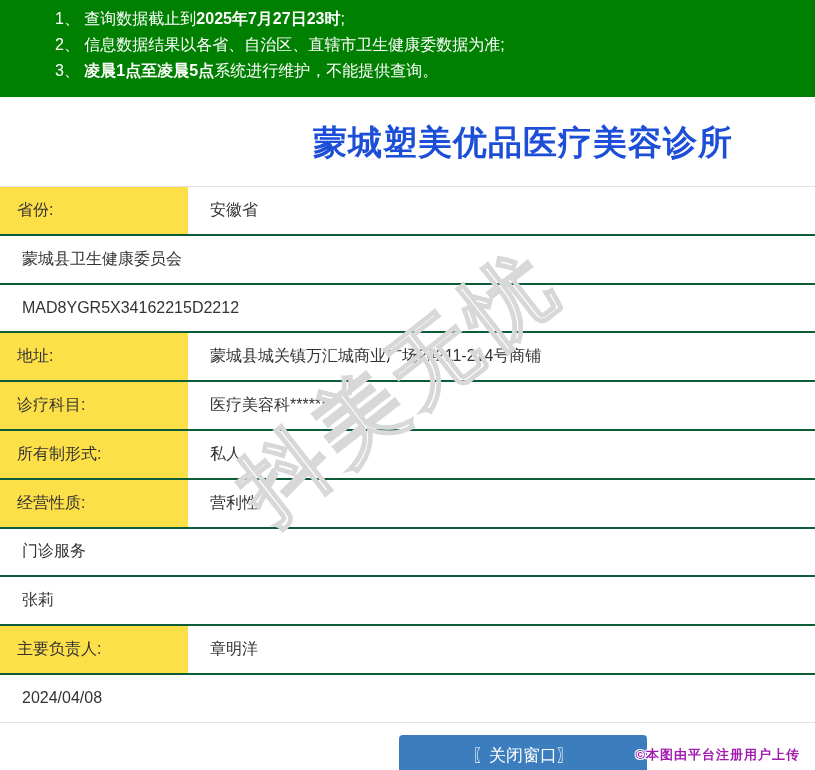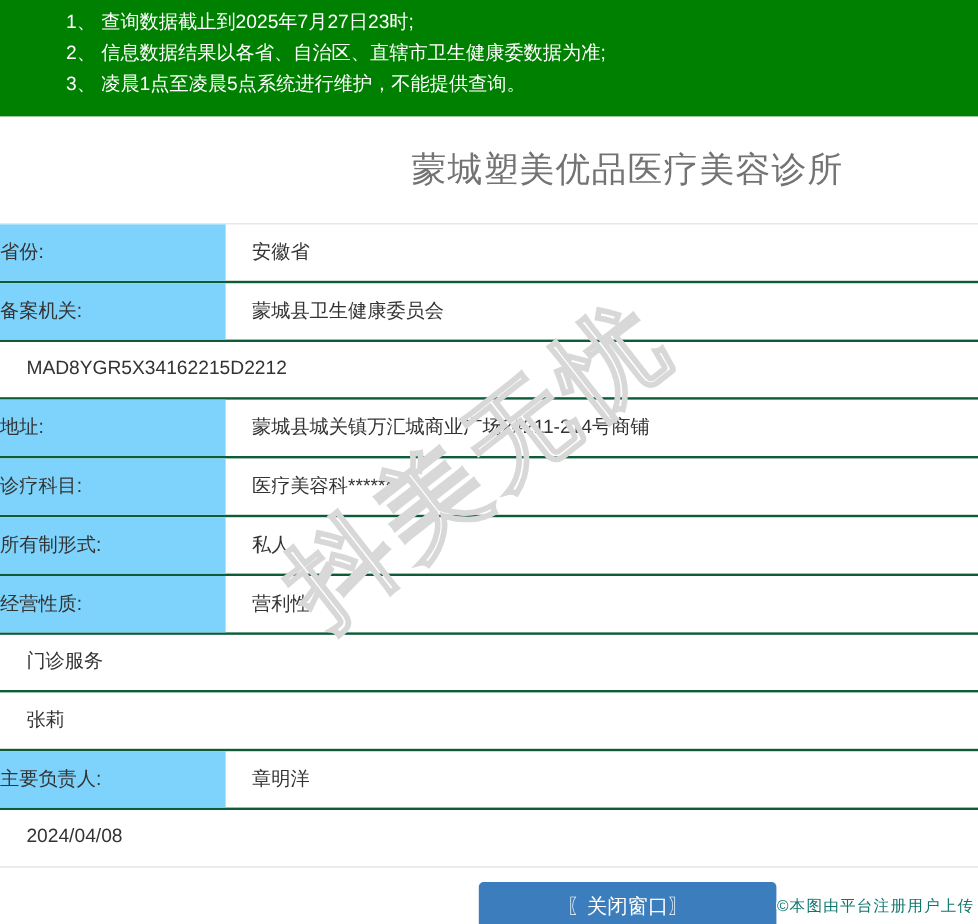--- a/index.html
+++ b/index.html
@@ -9,39 +9,39 @@
     font-family:"Liberation Sans", sans-serif; color:#333;
   }
   .page { width:1046px; position:relative; }
 
   
   .notice {
     background:#008000; color:#ffffff;
     padding:6px 0 13px 55px; width:100%;
   }
   .notice-line { font-size:16px; line-height:26px; font-weight:400; }
-  .notice-line b { font-weight:normal; }
+  .notice-line b { font-weight:bold; }
 
   
   .title-wrap { padding:28px 0 26px 0; text-align:center; }
   .page-title {
-    font-size:29px; line-height:35px; font-weight:400; color:#737373;
+    font-size:34px; line-height:35px; font-weight:700; color:#1d4ed8;
     letter-spacing:1px;
   }
 
   
   .info-table { border-top:1px solid #e2e2e2; width:100%; }
   .info-row {
     display:flex; align-items:stretch; height:48.8px;
     border-bottom:2px solid #0c5c38;
   }
   .info-row:last-child { border-bottom:1px solid #e2e2e2; height:48px; }
   .cell-label {
-    width:188px; background:#7dd3fc; display:flex; align-items:center;
-    font-size:16px; color:#333; flex-shrink:0;
+    width:188px; background:#fde047; display:flex; align-items:center;
+    padding-left:17px; font-size:16px; color:#333; flex-shrink:0;
   }
   .cell-value {
     flex:1; display:flex; align-items:center;
     padding-left:22px; font-size:16px; color:#333;
   }
 
   
   .btn-row { margin-top:12px; text-align:center; }
   .close-btn {
     width:248px; height:42px; background:#3b7dbd; color:#ffffff;
@@ -54,22 +54,22 @@
     position:absolute; left:212px; top:328px;
     font-size:86px; font-weight:bold; letter-spacing:8px;
     color:rgba(255,255,255,0.1);
     -webkit-text-stroke:2px #d8d8d8;
     transform:rotate(-38deg); transform-origin:center;
     pointer-events:none; white-space:nowrap; z-index:5;
   }
 
   
   .upload-note {
-    position:absolute; right:3px; bottom:6px; z-index:6;
-    font-size:13px; font-weight:normal; color:#0f766e; letter-spacing:1px;
+    position:absolute; right:15px; bottom:6px; z-index:6;
+    font-size:13px; font-weight:bold; color:#a21caf; letter-spacing:1px;
     text-shadow:-1px -1px 0 #fff, 1px -1px 0 #fff, -1px 1px 0 #fff,
                  1px 1px 0 #fff, 0 1px 0 #fff, 0 -1px 0 #fff;
   }
 </style>
 </head>
 <body>
 
 <div class="page">
 
   <div class="notice">
@@ -81,21 +81,20 @@
   <div class="title-wrap">
     <span class="page-title">蒙城塑美优品医疗美容诊所</span>
   </div>
 
   <div class="info-table">
     <div class="info-row">
       <div class="cell-label">省份:</div>
       <div class="cell-value">安徽省</div>
     </div>
     <div class="info-row">
-      <div class="cell-label">备案机关:</div>
       <div class="cell-value">蒙城县卫生健康委员会</div>
     </div>
     <div class="info-row">
       <div class="cell-value">MAD8YGR5X34162215D2212</div>
     </div>
     <div class="info-row">
       <div class="cell-label">地址:</div>
       <div class="cell-value">蒙城县城关镇万汇城商业广场2#211-214号商铺</div>
     </div>
     <div class="info-row">

